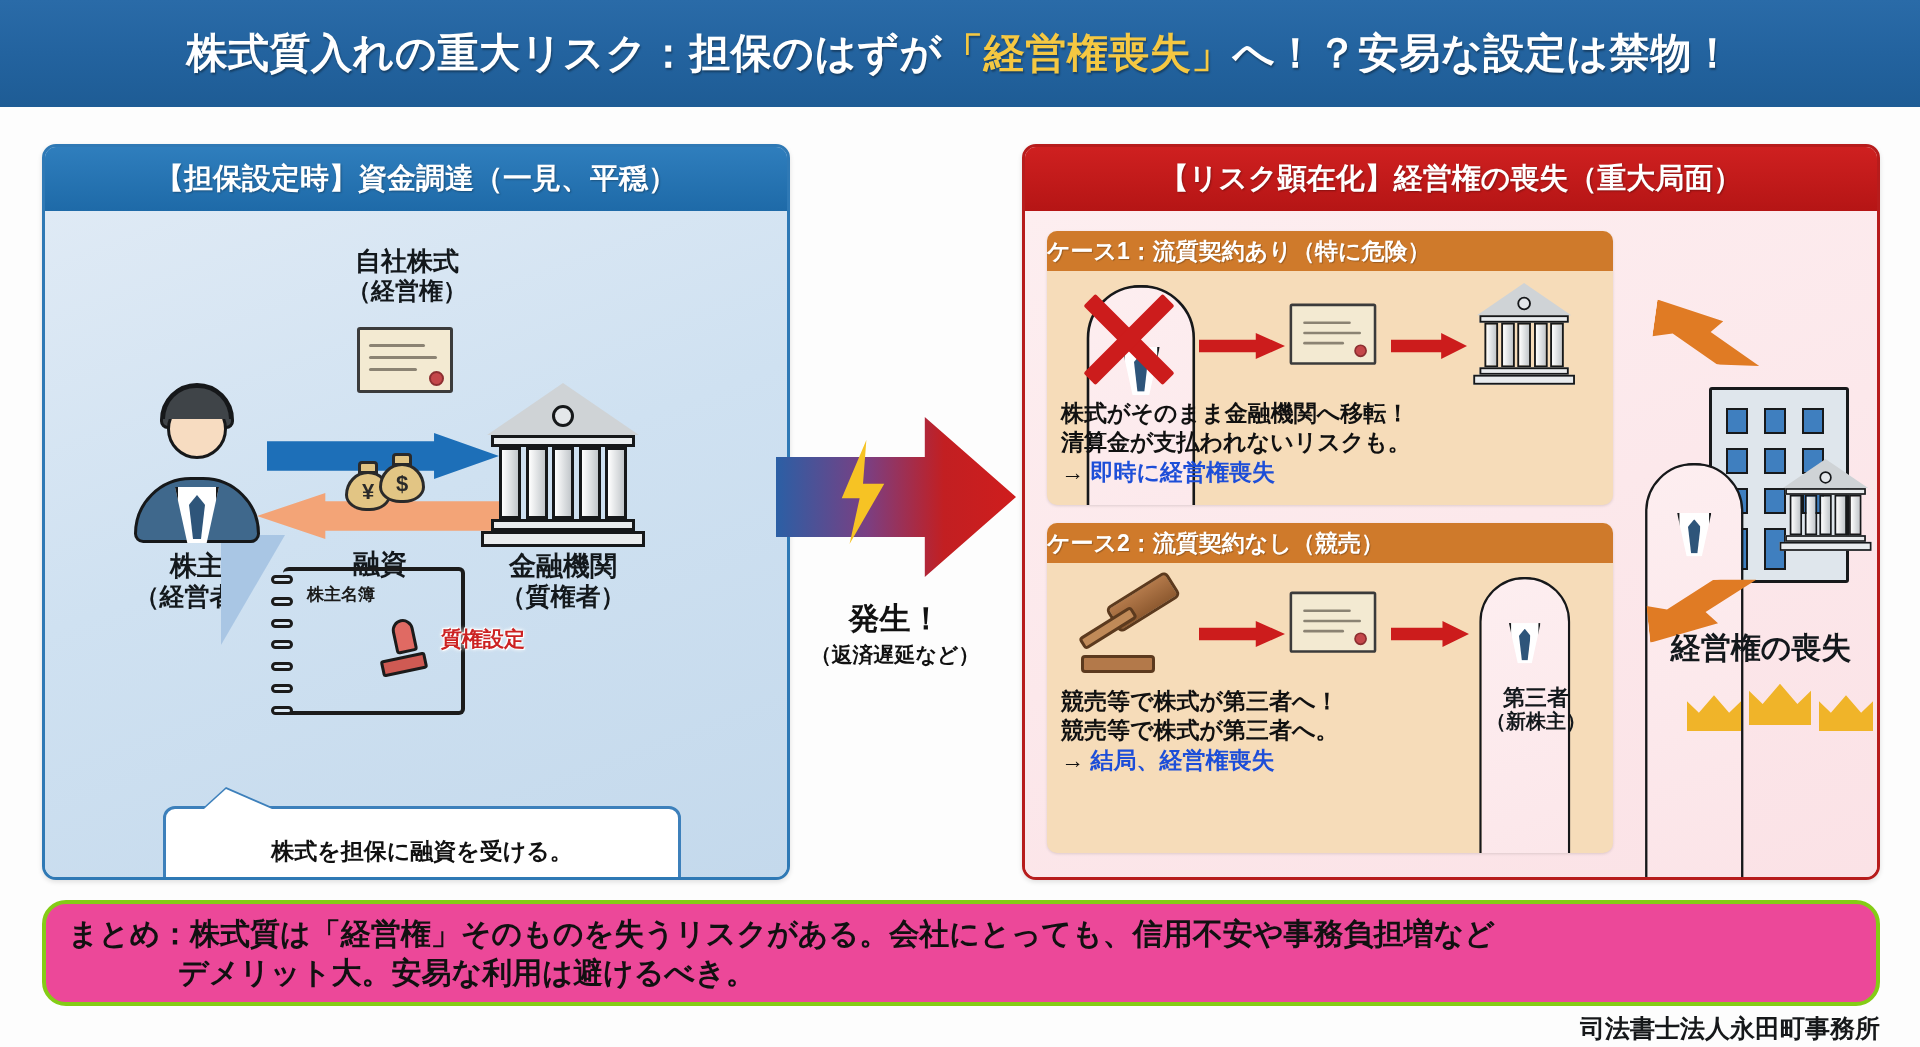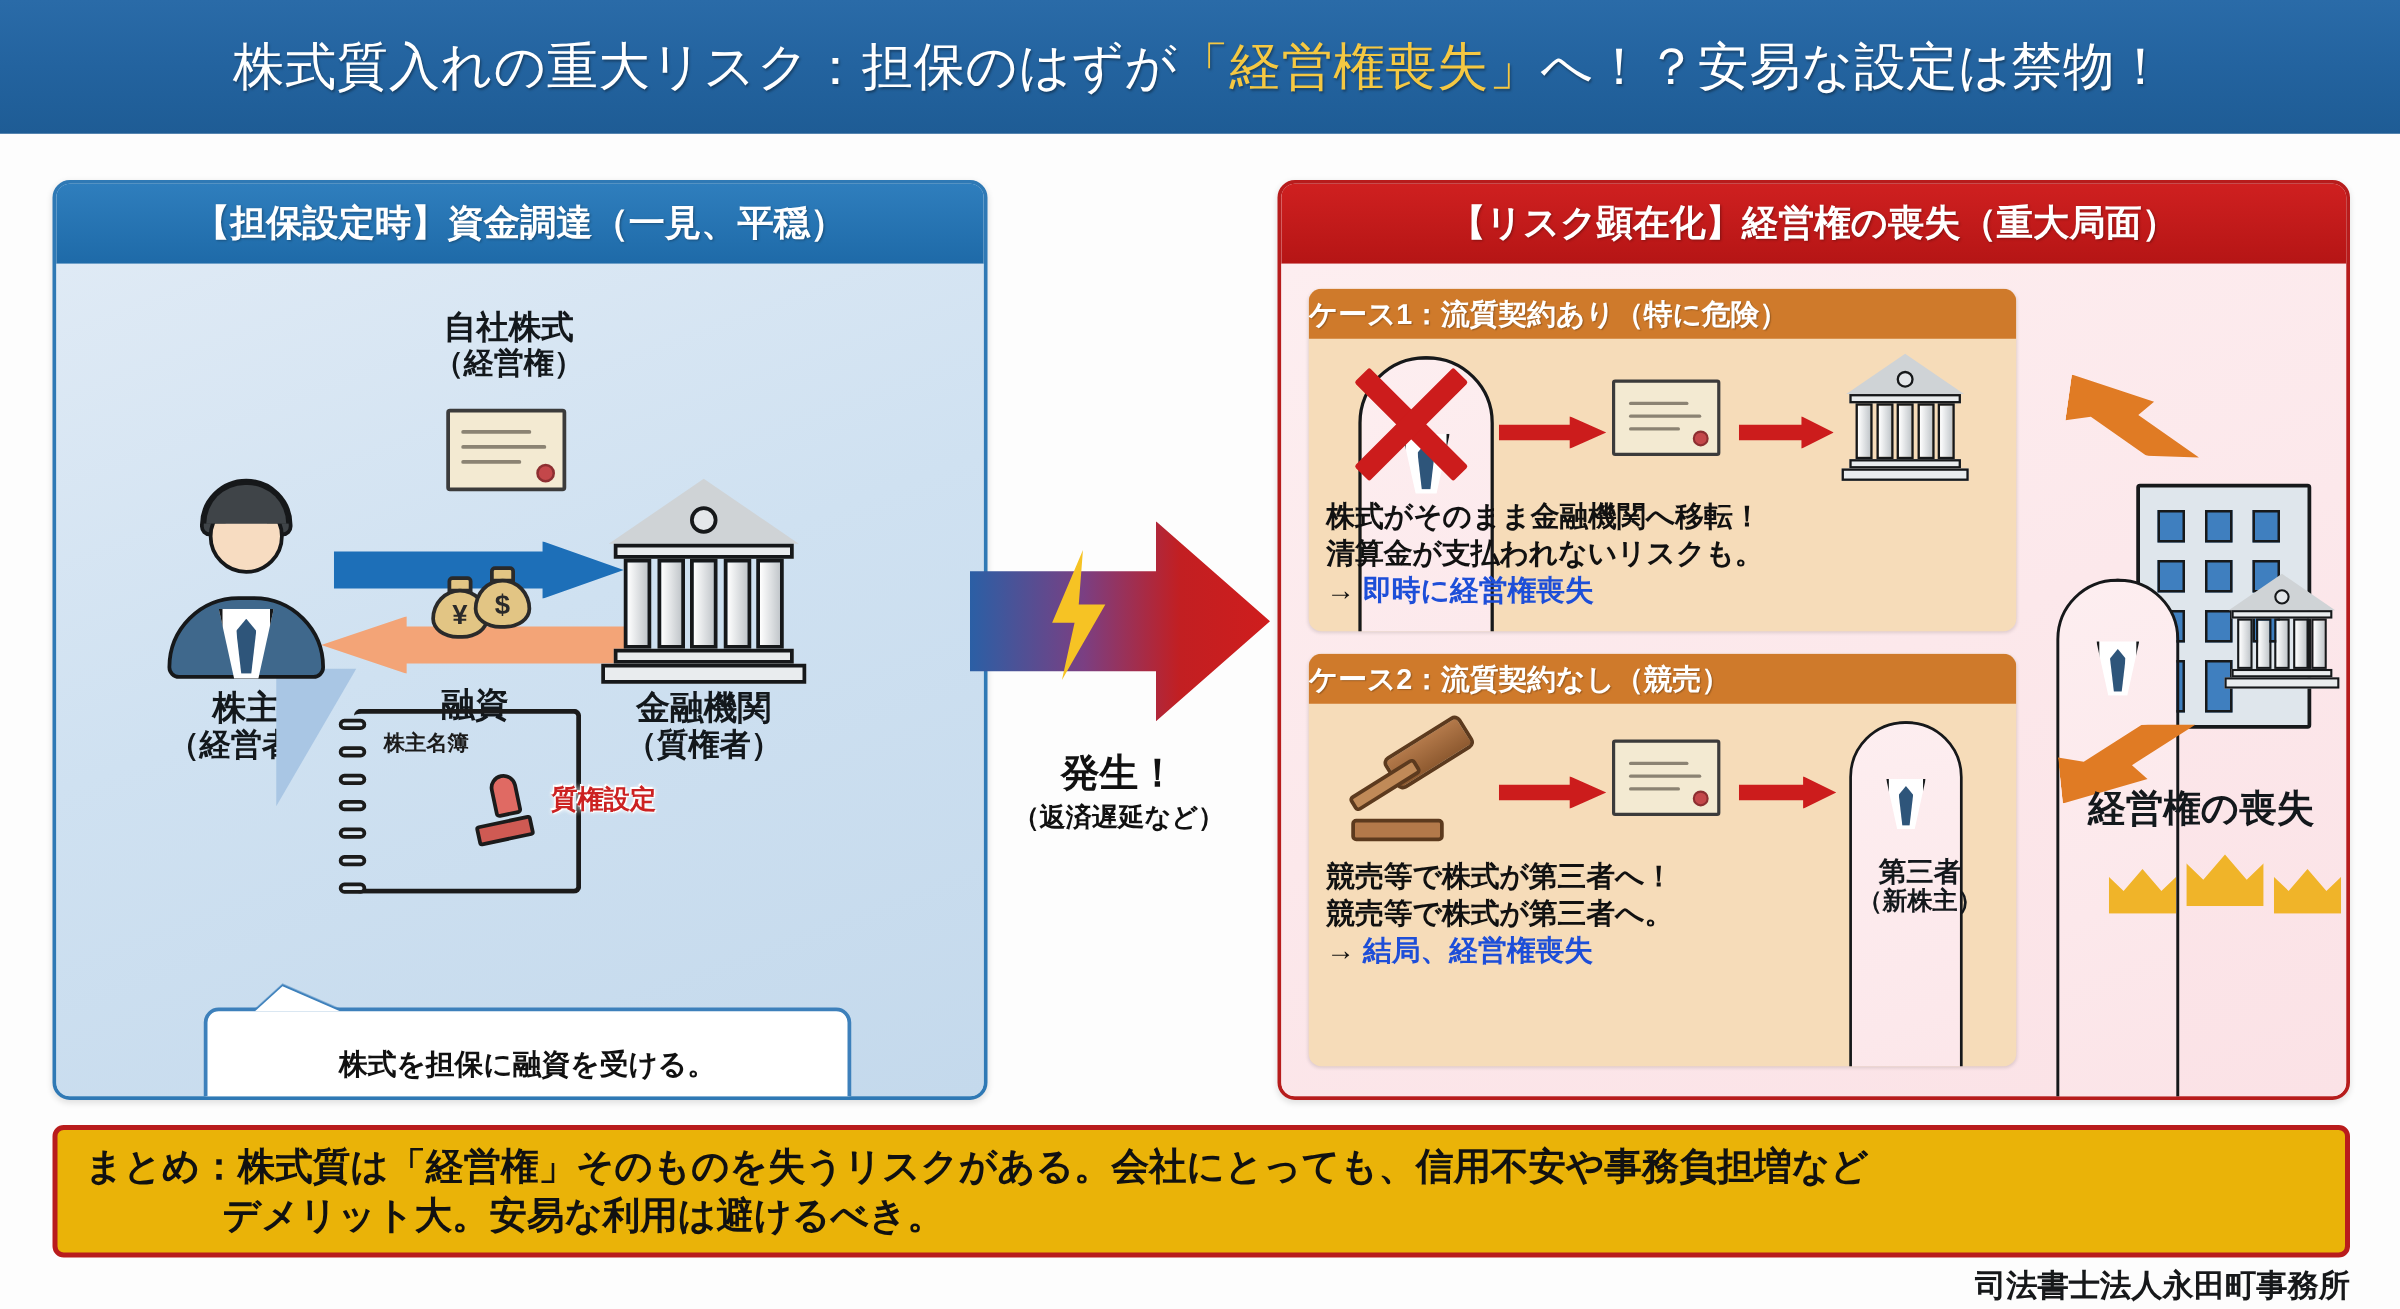--- a/index.html
+++ b/index.html
@@ -11,21 +11,21 @@
   }
   #root { position: relative; width: 1920px; height: 1047px; background: #fdfdfd; }
 
   
   .titlebar {
     position: absolute; left: 0; top: 0; width: 1920px; height: 107px;
     background: linear-gradient(180deg,#2a6ba8 0%, #23639f 50%, #1e5c95 100%);
     display: flex; align-items: center; justify-content: center;
   }
   .titlebar .t {
-    font-size: 41px; font-weight: 400; color: #ffffff; letter-spacing: .5px;
+    font-size: 41px; font-weight: 700; color: #ffffff; letter-spacing: .5px;
     white-space: nowrap; text-shadow: 1px 2px 2px rgba(0,0,0,.35);
   }
   .titlebar .hl { color: #f5c842; }
 
   
   .panelL {
     position: absolute; left: 42px; top: 144px; width: 748px; height: 736px;
     border: 3px solid #2f79b5; border-radius: 14px; background: #cfe0ef;
     overflow: hidden; box-shadow: 0 2px 5px rgba(0,0,0,.12);
   }
@@ -289,21 +289,21 @@
   }
   .crown{
     position:absolute; width:54px; height:38px; background:#f0b429;
     clip-path: polygon(0 100%, 0 22%, 22% 52%, 50% 6%, 78% 52%, 100% 22%, 100% 100%);
   }
   .crownGroup{ position:absolute; }
 
   
   .summary{
     position:absolute; left:42px; top:900px; width:1838px; height:106px;
-    background:#eab308; border:4px solid #b91c1c; border-radius:9px;
+    background:#ec4899; border:4px solid #84cc16; border-radius:24px;
     display:flex; flex-direction:column; justify-content:center;
     padding: 6px 22px;
   }
   .summary .l1{ font-size:30px; font-weight:700; color:#111; line-height:1.3; }
   .summary .l2{ font-size:30px; font-weight:700; color:#111; line-height:1.3; padding-left:110px; }
 
   .footer{
     position:absolute; right:40px; top:1012px;
     font-size:25px; font-weight:700; color:#16181a;
   }

